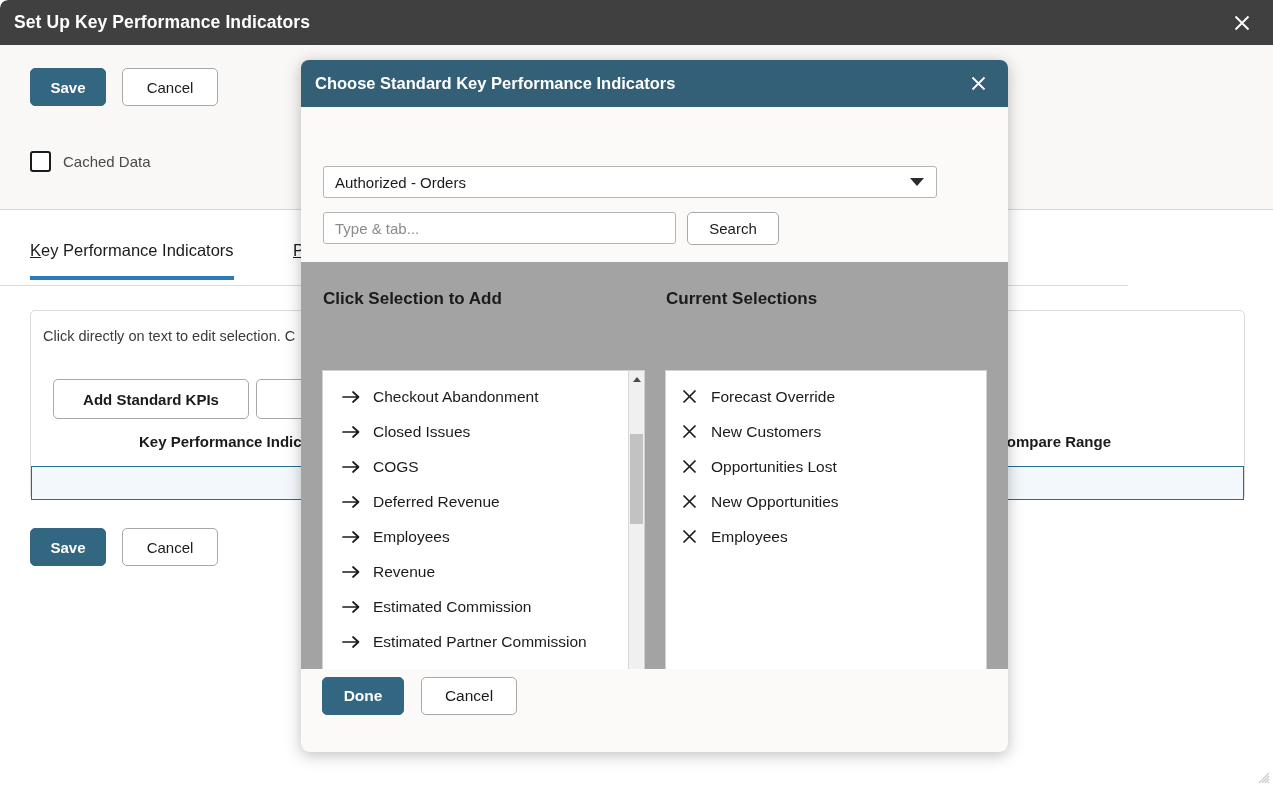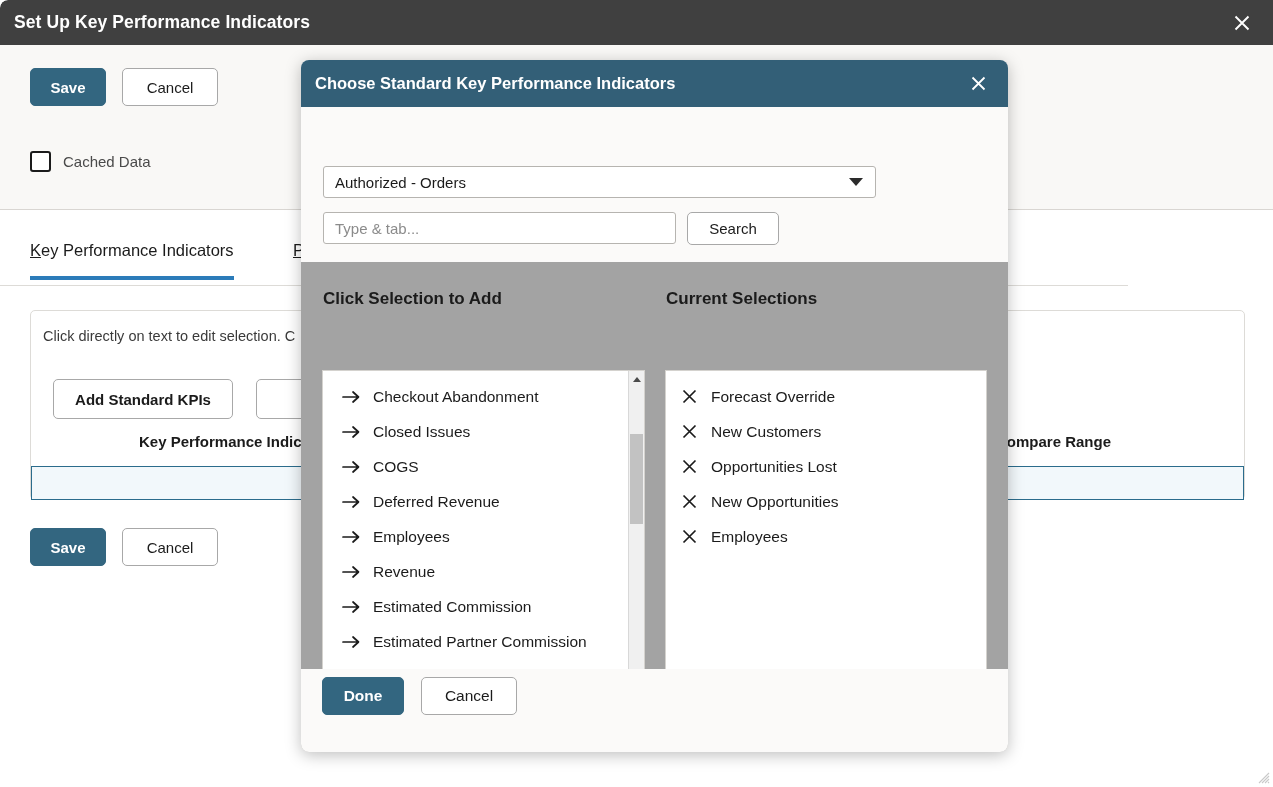--- a/index.html
+++ b/index.html
@@ -171,21 +171,21 @@
     color: #4d8a4d;
     font-size: 10px;
     line-height: 12px;
     text-align: center;
     vertical-align: middle;
     box-sizing: border-box;
     margin: 0 1px;
   }
   #btn-add-standard {
     position: absolute; left: 22px; top: 68px;
-    width: 180px; height: 40px;
+    width: 196px; height: 40px;
     font-size: 15px; font-weight: bold;
   }
   #btn-add-second {
     position: absolute; left: 225px; top: 68px;
     width: 185px; height: 40px;
     font-size: 15px; font-weight: bold;
   }
   #kpi-table-head {
     position: absolute;
     left: 0; top: 122px;
@@ -265,21 +265,21 @@
     position: absolute;
     left: 0; top: 47px;
     width: 100%;
     height: 645px;
     background: #fbfaf9;
   }
 
   #kpi-select {
     position: absolute;
     left: 22px; top: 59px;
-    width: 553px; height: 32px;
+    width: 614px; height: 32px;
     background: #ffffff;
     border: 1px solid #b6b4b0;
     border-radius: 3px;
     box-sizing: border-box;
     display: flex;
     align-items: center;
     padding: 0 11px;
     font-size: 15px;
     color: #1b1b1b;
     cursor: pointer;

